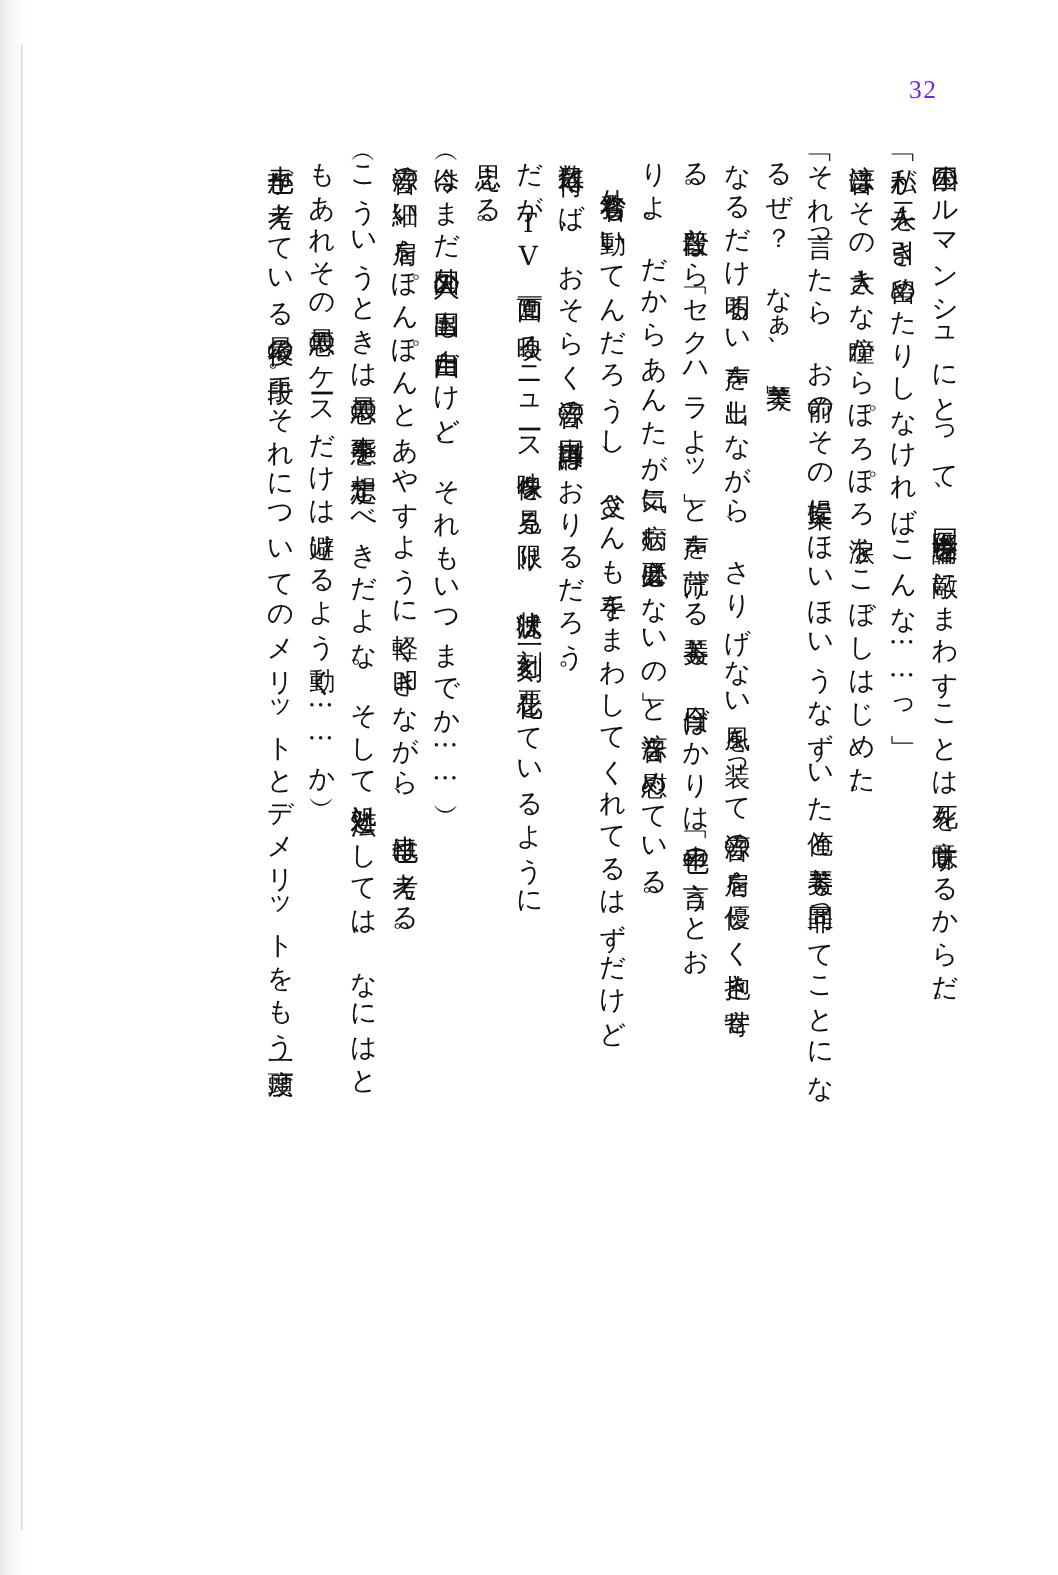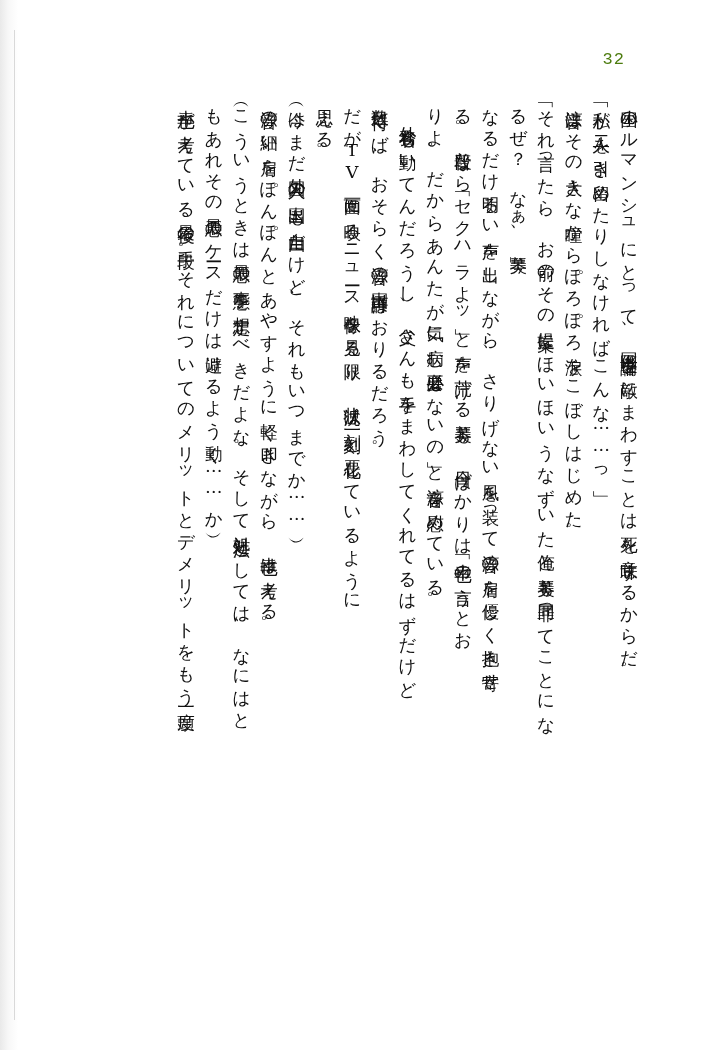--- a/index.html
+++ b/index.html
@@ -33,23 +33,23 @@
     height: 990px;
     background: #d9d9d9;
   }
 
   
   #page-number {
     position: absolute;
     top: 50px;
     right: 80px;
     font-size: 17px;
-    color: #4d7c0f;
+    color: #6d28d9;
     letter-spacing: 1px;
-    font-family: Liberation Mono, monospace;
+    font-family: Liberation Serif, serif;
   }
 
   
   #text-block {
     position: absolute;
     top: 96px;
     right: 68px;
     left: 60px;
     height: 880px;
     display: flex;

